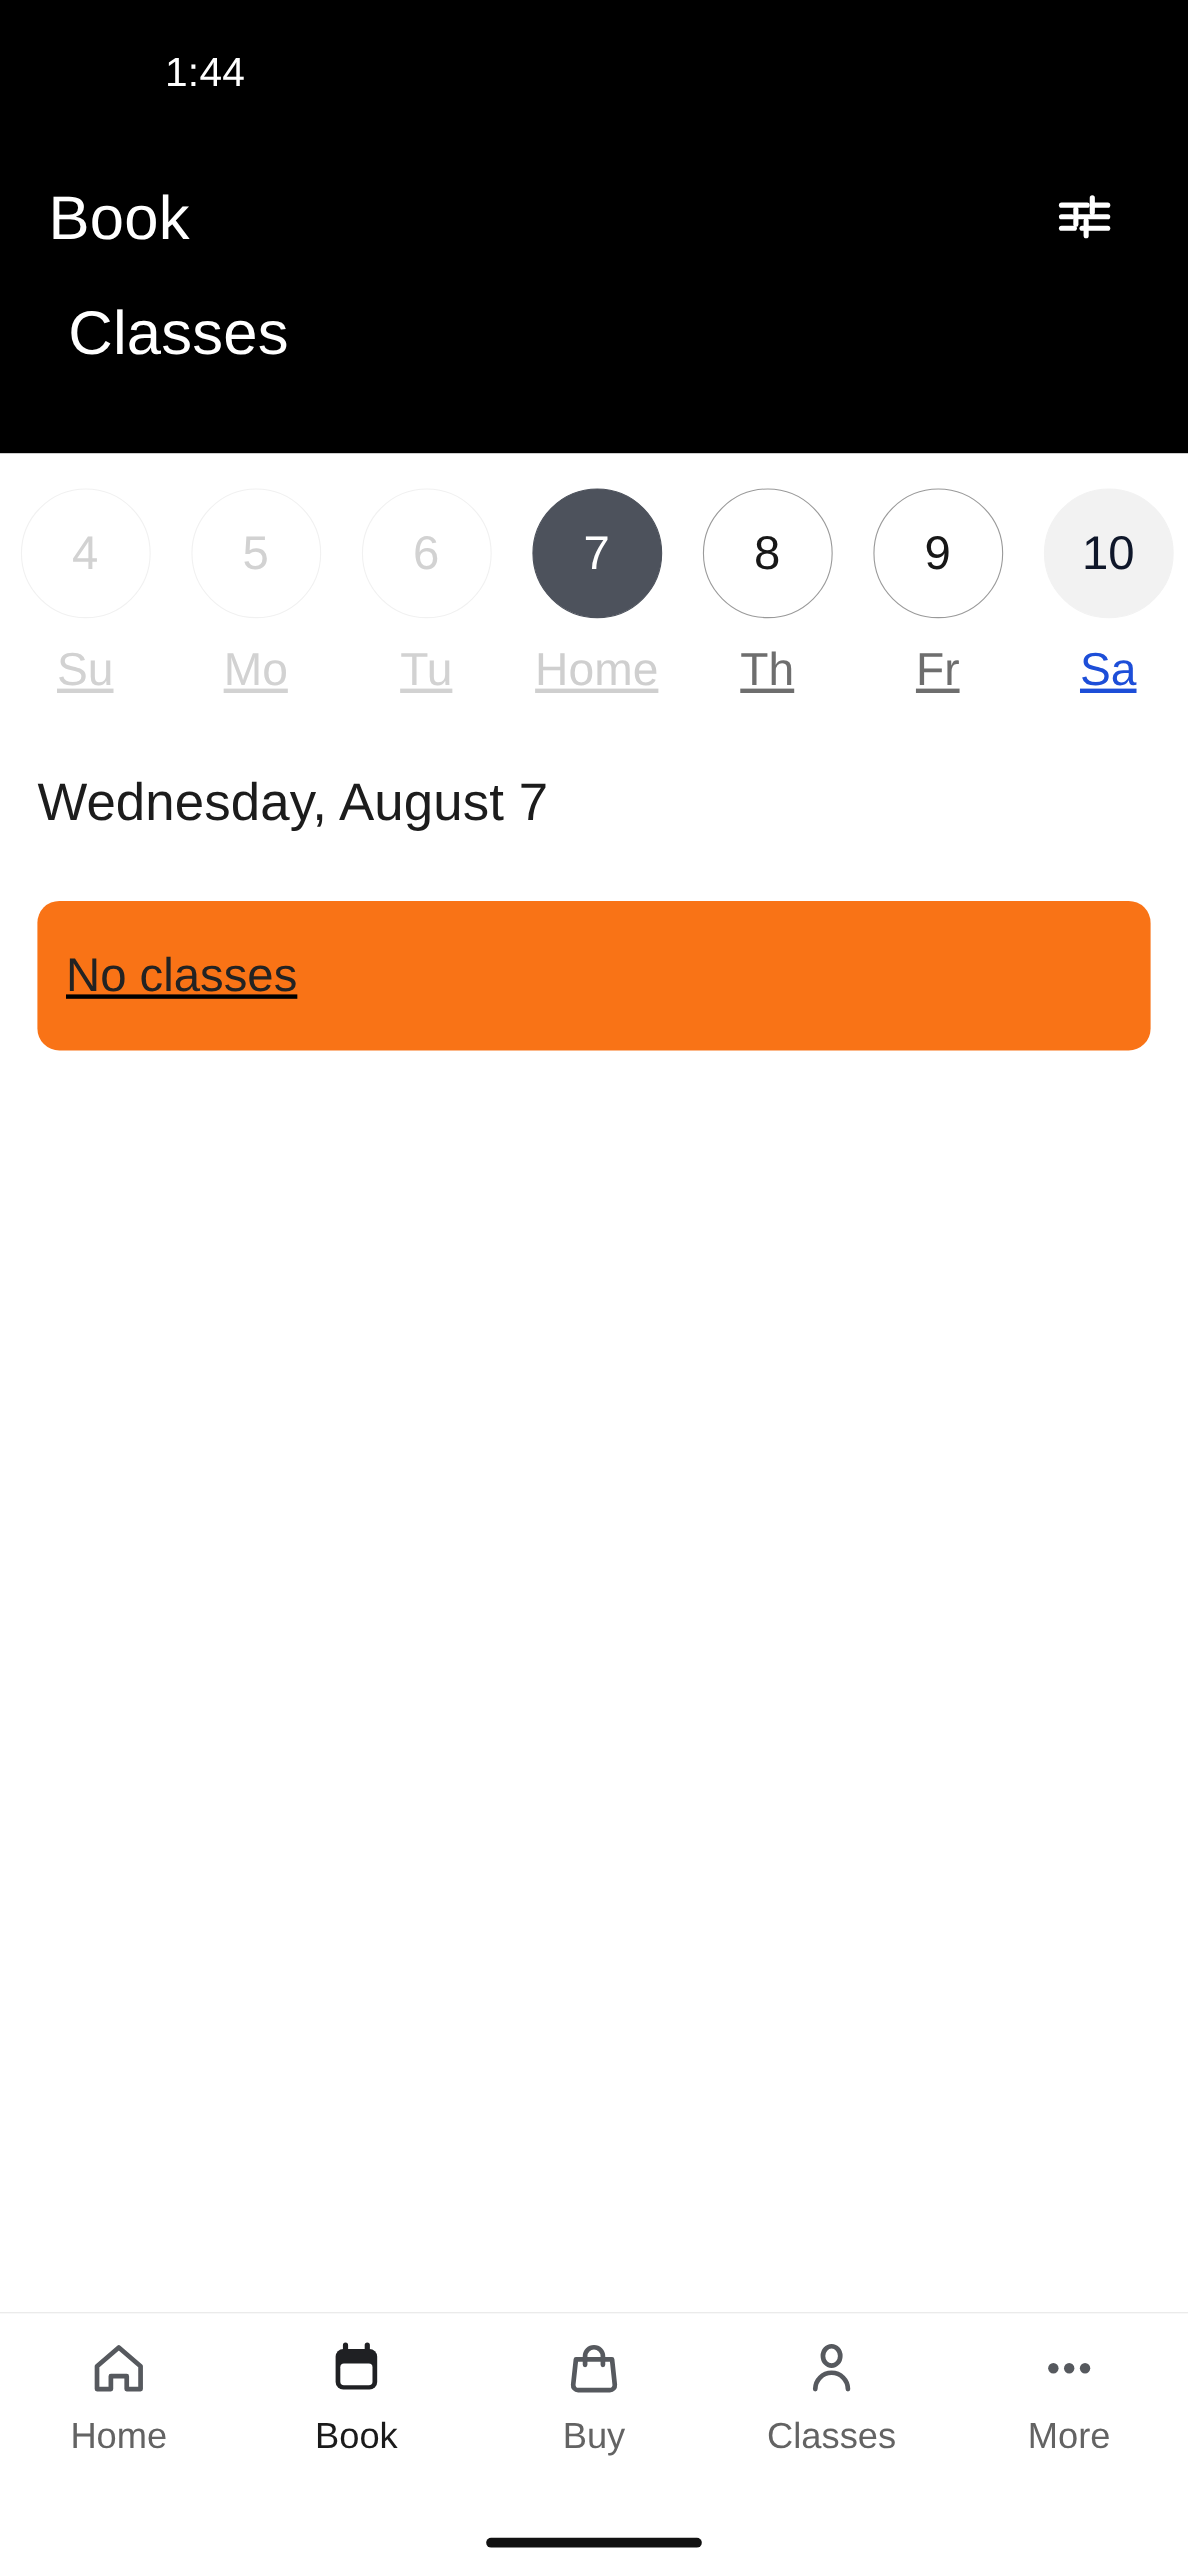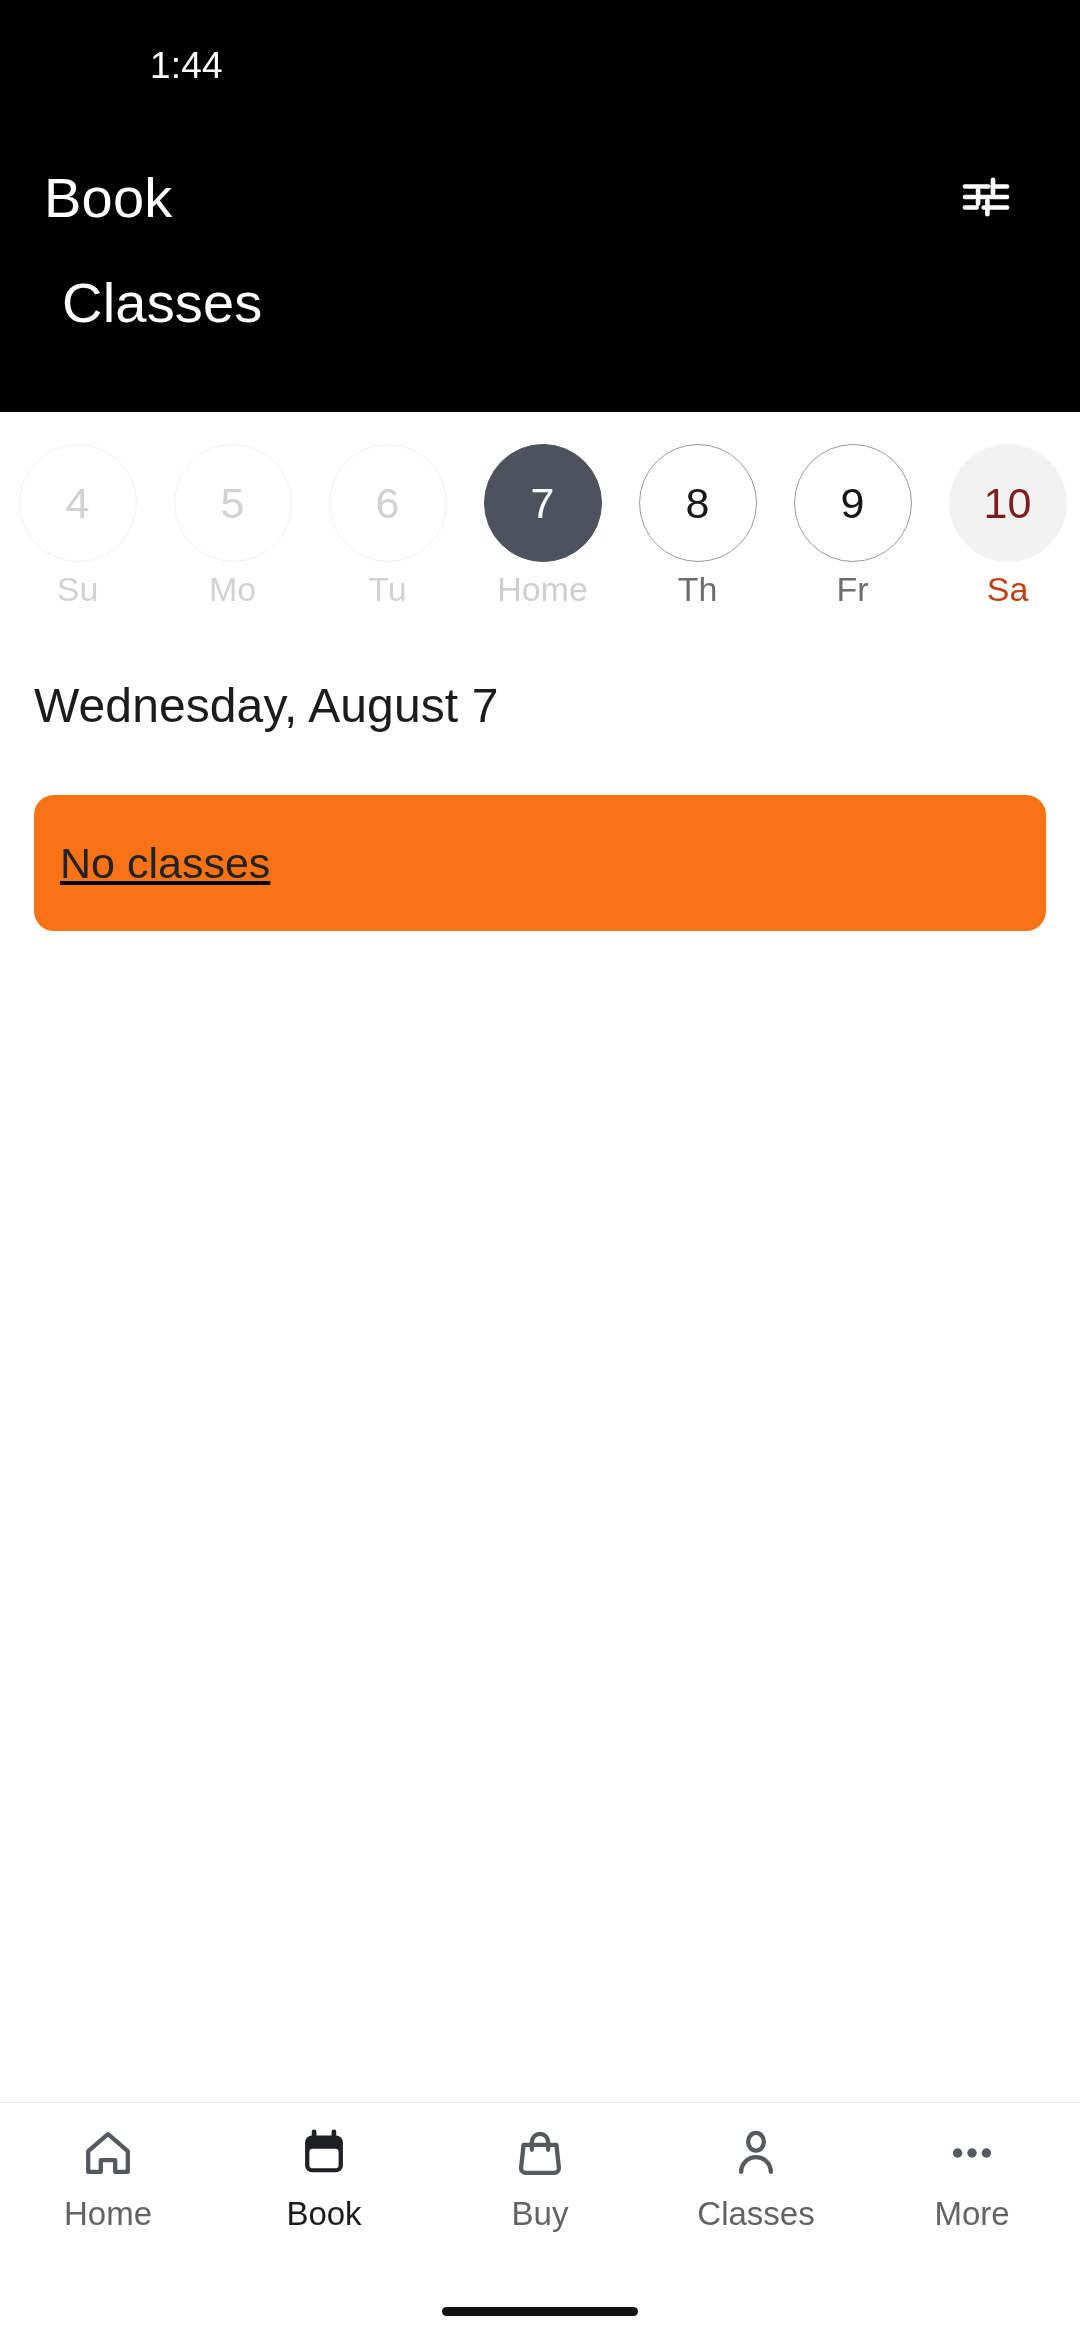--- a/index.html
+++ b/index.html
@@ -110,28 +110,29 @@
   .date-cell.available .date-circle {
     border:1.5px solid #9a9a9a;
     color:#171717;
     background:#ffffff;
   }
   .date-cell.available .date-label { color:#6e6e6e; }
   
   .date-cell.muted .date-circle {
     background:#f2f2f2;
     border:1.5px solid #f2f2f2;
-    color:#7f1d1d;
-  }
-  .date-cell.muted .date-label { color:#c2410c; }
+    color:#0f172a;
+  }
+  .date-cell.muted .date-label { color:#1d4ed8; }
 
   .date-label {
-    margin-top:10px;
-    font-size:34px;
+    margin-top:26px;
+    font-size:42px;
     line-height:1;
+    text-decoration:underline;
   }
 
   
   .content {
     flex:1 1 auto;
     background:#ffffff;
     padding:0 34px;
     overflow:hidden;
   }
   .day-heading {

